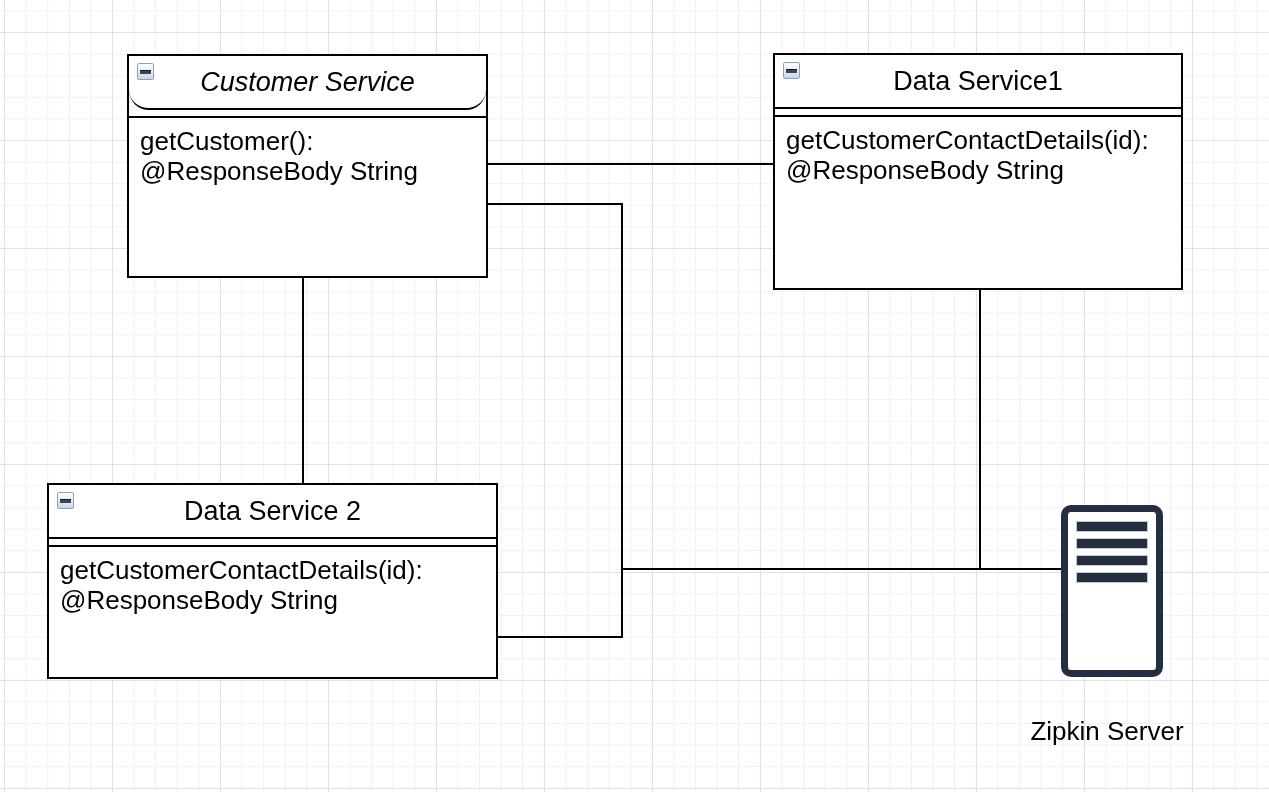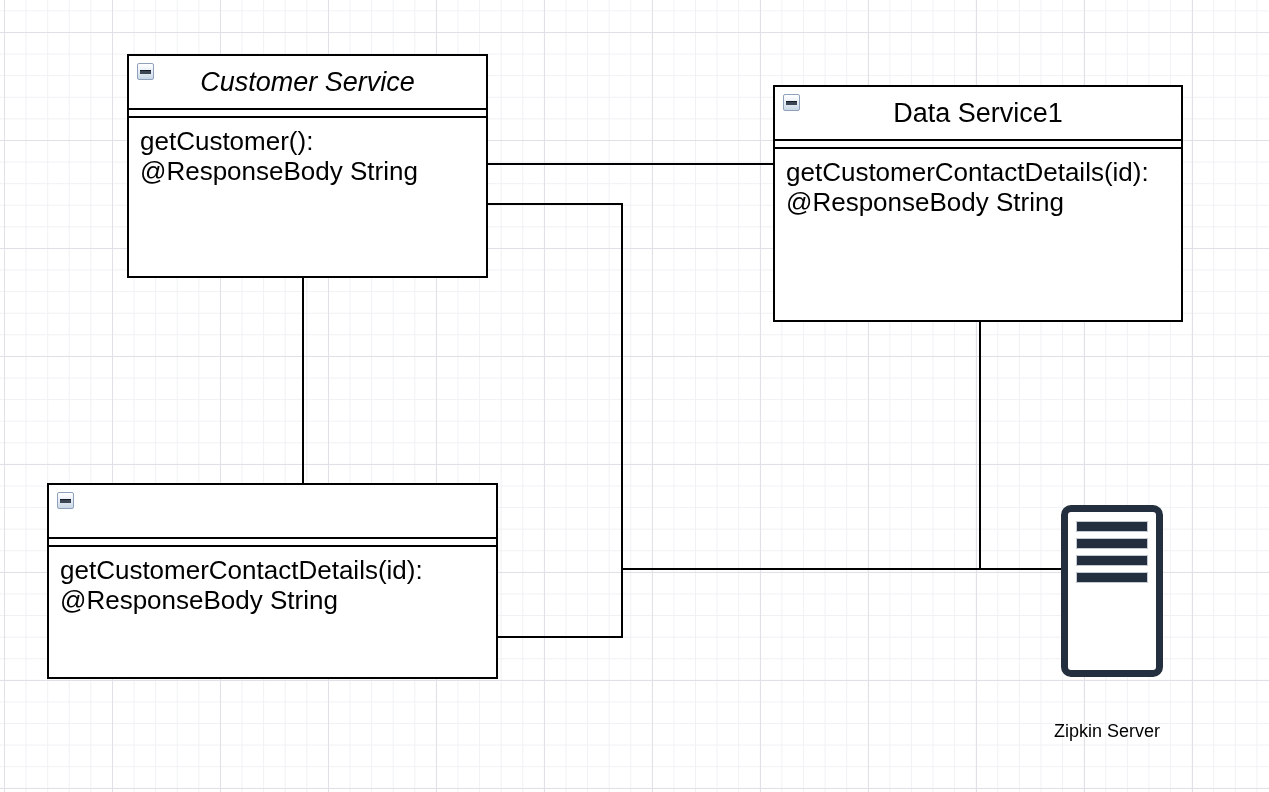--- a/index.html
+++ b/index.html
@@ -31,21 +31,21 @@
   .uml-title {
     position: relative;
     height: 52px;
     border-bottom: 2px solid #000000;
     display: flex;
     align-items: center;
     justify-content: center;
     font-size: 27px;
     white-space: nowrap;
   }
-  .uml-title.italic { font-style: italic; }
+  .uml-title.italic { font-style: italic; border-radius: 20px; }
   .uml-sep { height: 6px; border-bottom: 2px solid #000000; }
   .uml-body {
     padding: 8px 11px 0 11px;
     font-size: 26px;
     line-height: 30px;
     white-space: nowrap;
   }
 
   .collapse-btn {
     position: absolute;
@@ -87,21 +87,21 @@
     box-shadow: 0 0 0 1px #c3c9d0;
   }
   .server-bar:first-child { margin-top: 10px; }
 
   .node-label {
     position: absolute;
     left: 1000px;
     top: 716px;
     width: 214px;
     text-align: center;
-    font-size: 18px;
+    font-size: 26px;
     line-height: 30px;
   }
 </style>
 </head>
 <body>
 
 <div class="canvas">
 
   <div class="connector" style="left:488px; top:163px; width:287px; height:2px;"></div>
   <div class="connector" style="left:488px; top:203px; width:135px; height:2px;"></div>
@@ -118,39 +118,40 @@
       </span>
       <span>Customer Service</span>
     </div>
     <div class="uml-sep"></div>
     <div class="uml-body">
       <div>getCustomer():</div>
       <div>@ResponseBody String</div>
     </div>
   </div>
 
-  <div class="uml-box" style="left:773px; top:53px; width:410px; height:237px;margin-top:32px;">
+  <div class="uml-box" style="left:773px; top:53px; width:410px; height:237px;">
     <div class="uml-title">
       <span class="collapse-btn">
         <span class="minus-bar"></span>
       </span>
       <span>Data Service1</span>
     </div>
     <div class="uml-sep"></div>
     <div class="uml-body">
       <div>getCustomerContactDetails(id):</div>
       <div>@ResponseBody String</div>
     </div>
   </div>
 
   <div class="uml-box" style="left:47px; top:483px; width:451px; height:196px;">
     <div class="uml-title">
       <span class="collapse-btn">
         <span class="minus-bar"></span>
       </span>
+      <span>Data Service 2</span>
     </div>
     <div class="uml-sep"></div>
     <div class="uml-body">
       <div>getCustomerContactDetails(id):</div>
       <div>@ResponseBody String</div>
     </div>
   </div>
 
   <div class="server-icon">
     <div class="server-bar"></div>

